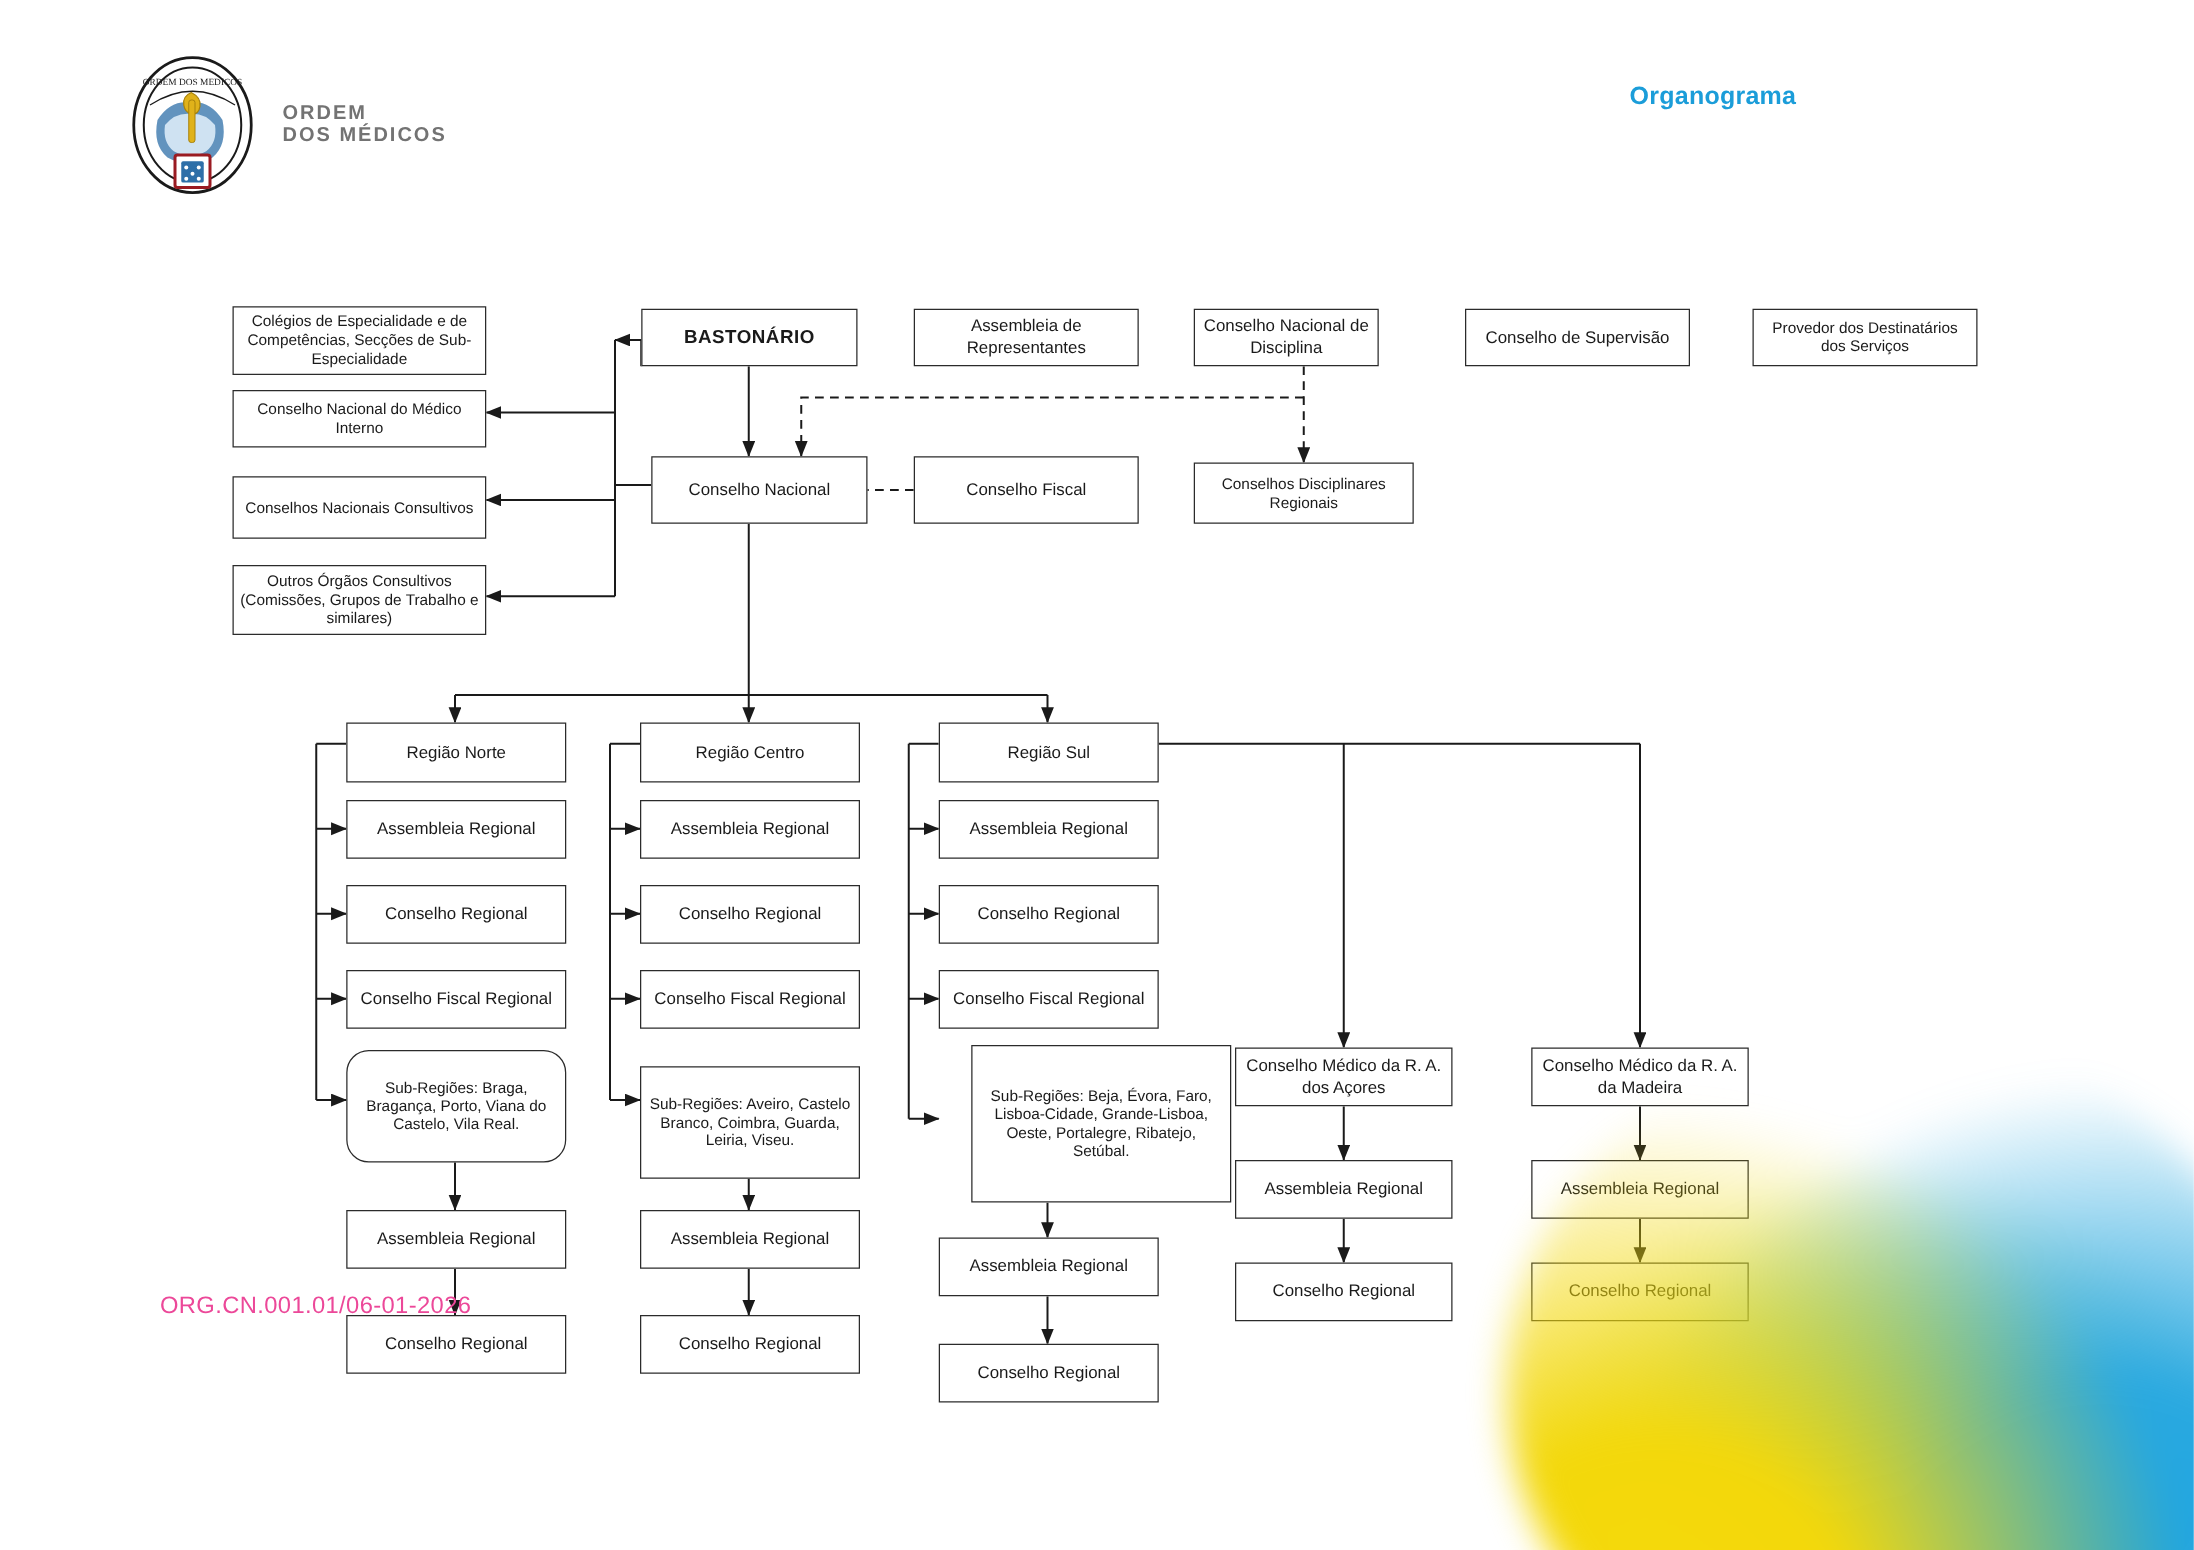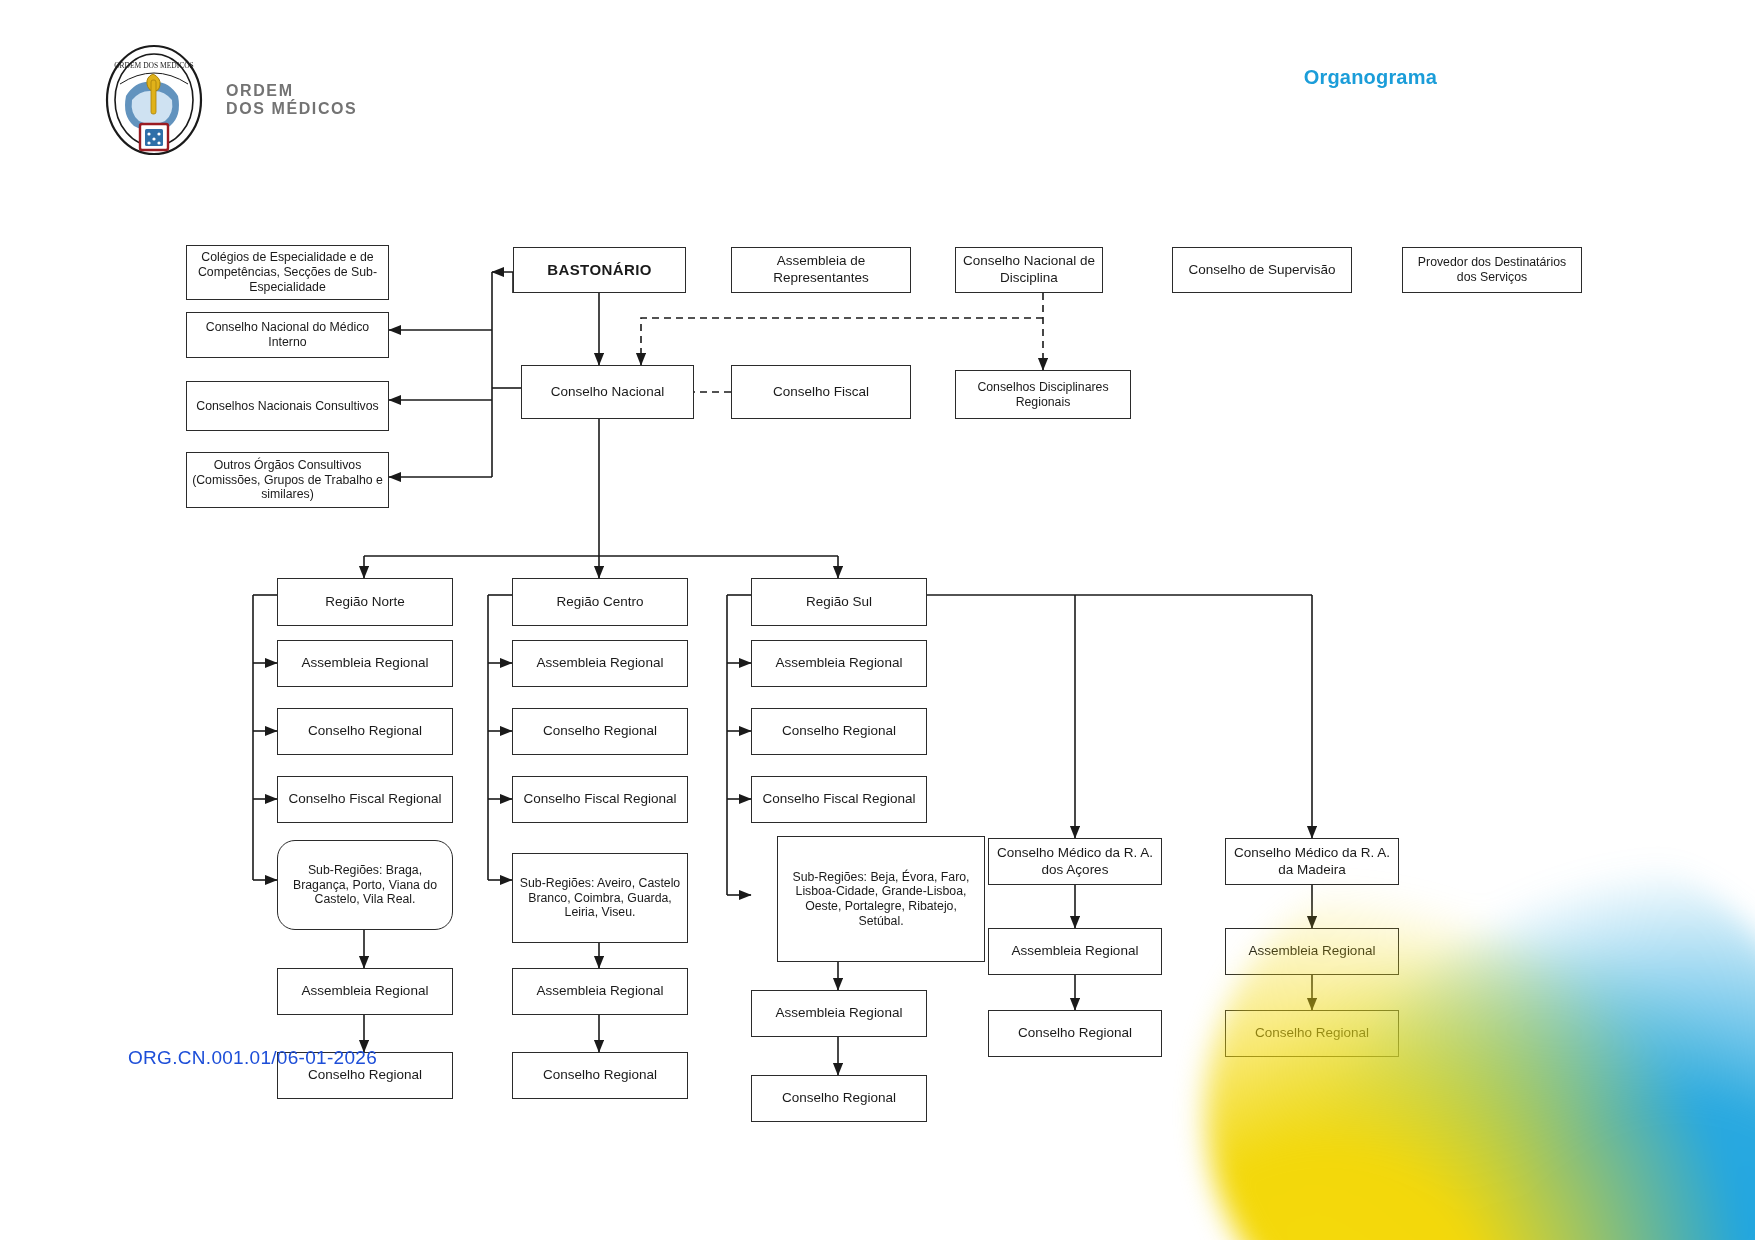--- a/index.html
+++ b/index.html
@@ -25,21 +25,21 @@
   .crest{width:100px;height:112px;flex:0 0 auto;}
   .wordmark{line-height:1.12;}
   .wordmark .l1,.wordmark .l2{
     font-weight:bold;letter-spacing:1.6px;color:#737373;font-size:16px;
   }
   .hdr-title{position:absolute;right:318px;top:66px;text-align:right;}
   .hdr-title .t1{color:#1b9dd9;font-weight:bold;font-size:20px;letter-spacing:.2px;}
   .hdr-title .t2{color:#1b9dd9;font-weight:bold;font-size:29px;margin-top:6px;letter-spacing:.2px;}
   
   .footer-ref{
-    position:absolute;left:128px;top:1034px;color:#1d4ed8;font-size:19px;letter-spacing:.3px;margin-top:13px;
+    position:absolute;left:128px;top:1034px;color:#ec4899;font-size:19px;letter-spacing:.3px;
   }
   
   #chart{position:absolute;left:0;top:0;width:1755px;height:1240px;}
   .node{
     position:absolute;box-sizing:border-box;
     border:1.3px solid #2b2b2b;background:#fff;
     display:flex;align-items:center;justify-content:center;text-align:center;
     font-size:13.5px;line-height:1.25;padding:3px 5px;color:#1a1a1a;
     font-family:"Liberation Sans","DejaVu Sans",sans-serif;
   }

